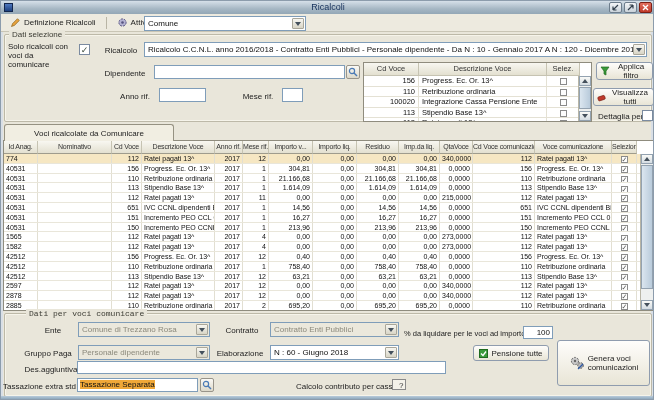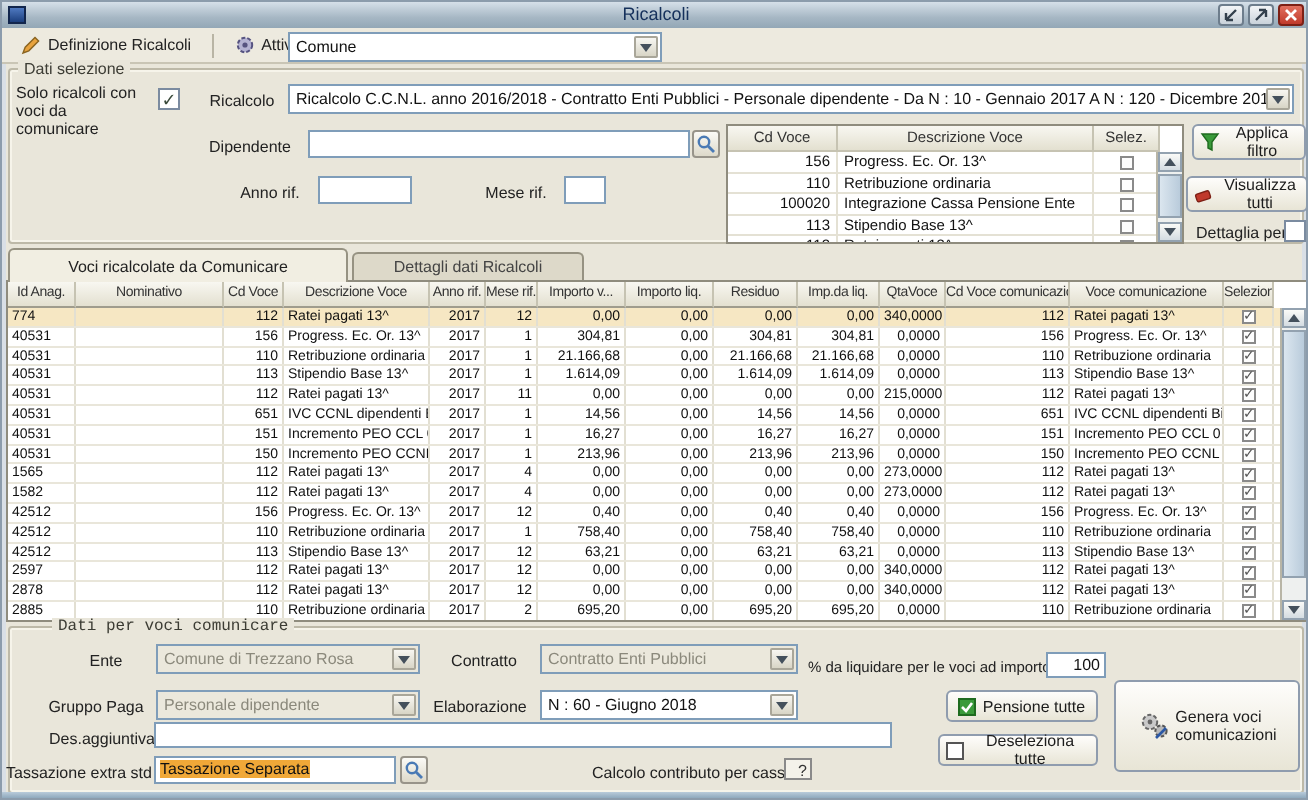--- a/index.html
+++ b/index.html
@@ -22,21 +22,21 @@
     border:1px solid transparent;border-radius:2px;padding:1px 4px;height:15px;}
   .tbsep{width:1px;height:12px;background:#b9b5a5;margin:0 5px;}
   .combo{position:relative;background:#fff;border:1px solid #7f9db9;height:15px;font-size:8px;
     line-height:13px;color:#111;padding:0 16px 0 3px;overflow:hidden;white-space:nowrap;}
   .combo .arrow{position:absolute;right:1px;top:1px;bottom:1px;width:12px;
     background:linear-gradient(#f7f6f1,#d8d5c6);border:1px solid #a9a699;border-radius:1px;
     display:flex;align-items:center;justify-content:center;}
   .combo.disabled{background:#ebe8dc;color:#8b897c;}
   .tri-dn{width:0;height:0;border-left:3px solid transparent;border-right:3px solid transparent;border-top:4px solid #44505c;}
   .tri-up{width:0;height:0;border-left:3px solid transparent;border-right:3px solid transparent;border-bottom:4px solid #44505c;}
-  .tb-combo{position:absolute;left:143px;top:15px;width:187px;}
+  .tb-combo{position:absolute;left:143px;top:15px;width:162px;}
   
   .groupbox{position:absolute;border:1px solid #bdb9a8;border-radius:2px;box-shadow:inset 0 0 0 1px #f6f4ea;}
   .group-label{position:absolute;font-size:8px;color:#3c3c34;background:#e9e6da;padding:0 3px;z-index:3;}
   
   .lbl{position:absolute;font-size:8px;color:#222;white-space:nowrap;}
   .r{text-align:center;}
   .tinput{position:absolute;background:#fff;border:1px solid #7f9db9;font-size:8px;color:#111;padding:0 2px;font-family:"Liberation Sans",sans-serif;}
   .cbox{position:absolute;width:11px;height:11px;background:#fff;border:1px solid #7b8ba0;
     display:flex;align-items:center;justify-content:center;font-size:9px;color:#3a4a3a;padding:0;}
   .sbtn{position:absolute;width:14px;background:linear-gradient(#fbfaf6,#ddd9ca);border:1px solid #98948a;border-radius:2px;
@@ -220,21 +220,20 @@
       <svg width="10" height="10">
           <rect x="1" y="4" width="7" height="4" rx="1" fill="#c0392b" stroke="#7d2015" stroke-width="0.7" transform="rotate(-18 5 6)"></rect>
         </svg>
     </span>
     <span>Visualizza tutti</span>
   </button>
   <div class="lbl" style="left:597px;top:111px;">Dettaglia per...</div>
   <button class="cbox" style="left:641px;top:109px;"></button>
 
   <div class="tab active" style="left:3px;width:170px;">Voci ricalcolate da Comunicare</div>
-  <div class="tab inactive" style="left:175px;width:116px;">Dettagli dati Ricalcoli</div>
 
   <div class="grid">
     <div class="ghead">
         <div class="hc" style="width: 34px;">Id Anag.</div>
         <div class="hc" style="width: 74px;">Nominativo</div>
         <div class="hc" style="width: 30px;">Cd Voce</div>
         <div class="hc" style="width: 73px;">Descrizione Voce</div>
         <div class="hc" style="width: 28px;">Anno rif.</div>
         <div class="hc" style="width: 26px;">Mese rif.</div>
         <div class="hc" style="width: 44px;">Importo v...</div>
@@ -552,28 +551,20 @@
 
   <button class="btn" style="left:472px;top:344px;width:76px;height:16px;">
     <span class="icon">
       <svg width="9" height="9">
           <rect x="0.5" y="0.5" width="8" height="8" fill="#3a9a3a" stroke="#1f6b1f"></rect>
           <path d="M2 4.5 L4 6.5 L7 2.5" stroke="#fff" stroke-width="1.3" fill="none"></path>
         </svg>
     </span>
     <span>Pensione  tutte</span>
   </button>
-  <button class="btn" style="left:468px;top:366px;width:80px;height:16px;">
-    <span class="icon">
-      <svg width="9" height="9">
-          <rect x="0.5" y="0.5" width="8" height="8" fill="#fff" stroke="#555"></rect>
-        </svg>
-    </span>
-    <span>Deseleziona tutte</span>
-  </button>
   <button class="btn" style="left:556px;top:339px;width:93px;height:46px;flex-direction:row;">
     <span class="icon">
       <svg width="16" height="16">
           <circle cx="6" cy="6" r="3.6" fill="#c9c9c9" stroke="#666" stroke-width="1" stroke-dasharray="2 1.1"></circle>
           <circle cx="6" cy="6" r="1.2" fill="#666"></circle>
           <circle cx="11.5" cy="10.5" r="2.8" fill="#b9b9b9" stroke="#555" stroke-width="1" stroke-dasharray="1.7 1"></circle>
           <path d="M9 14 L14 9" stroke="#2b58a5" stroke-width="1.3"></path>
         </svg>
     </span>
     <span style="text-align:left;line-height:9px;">

